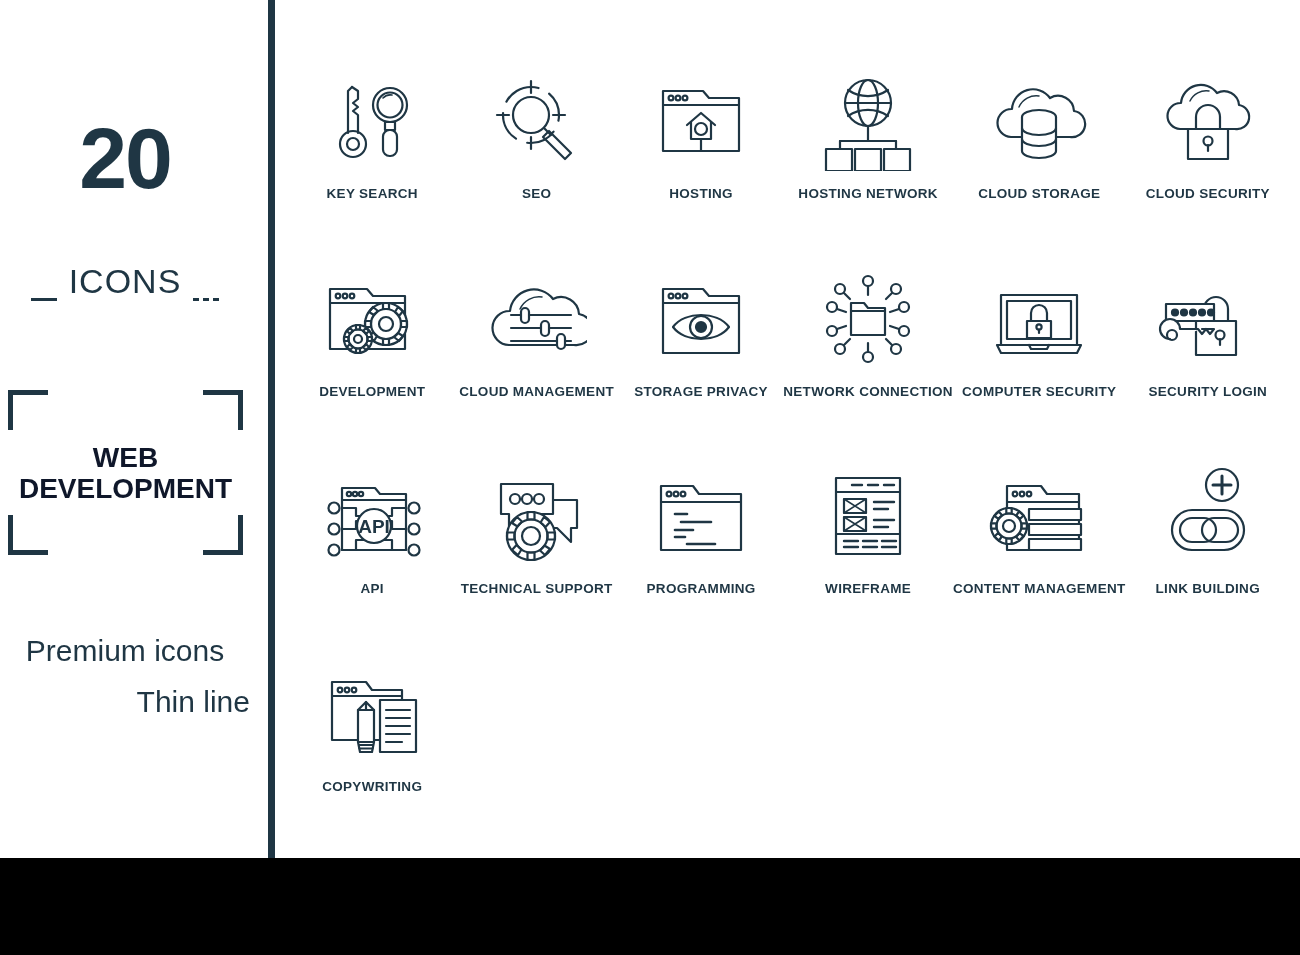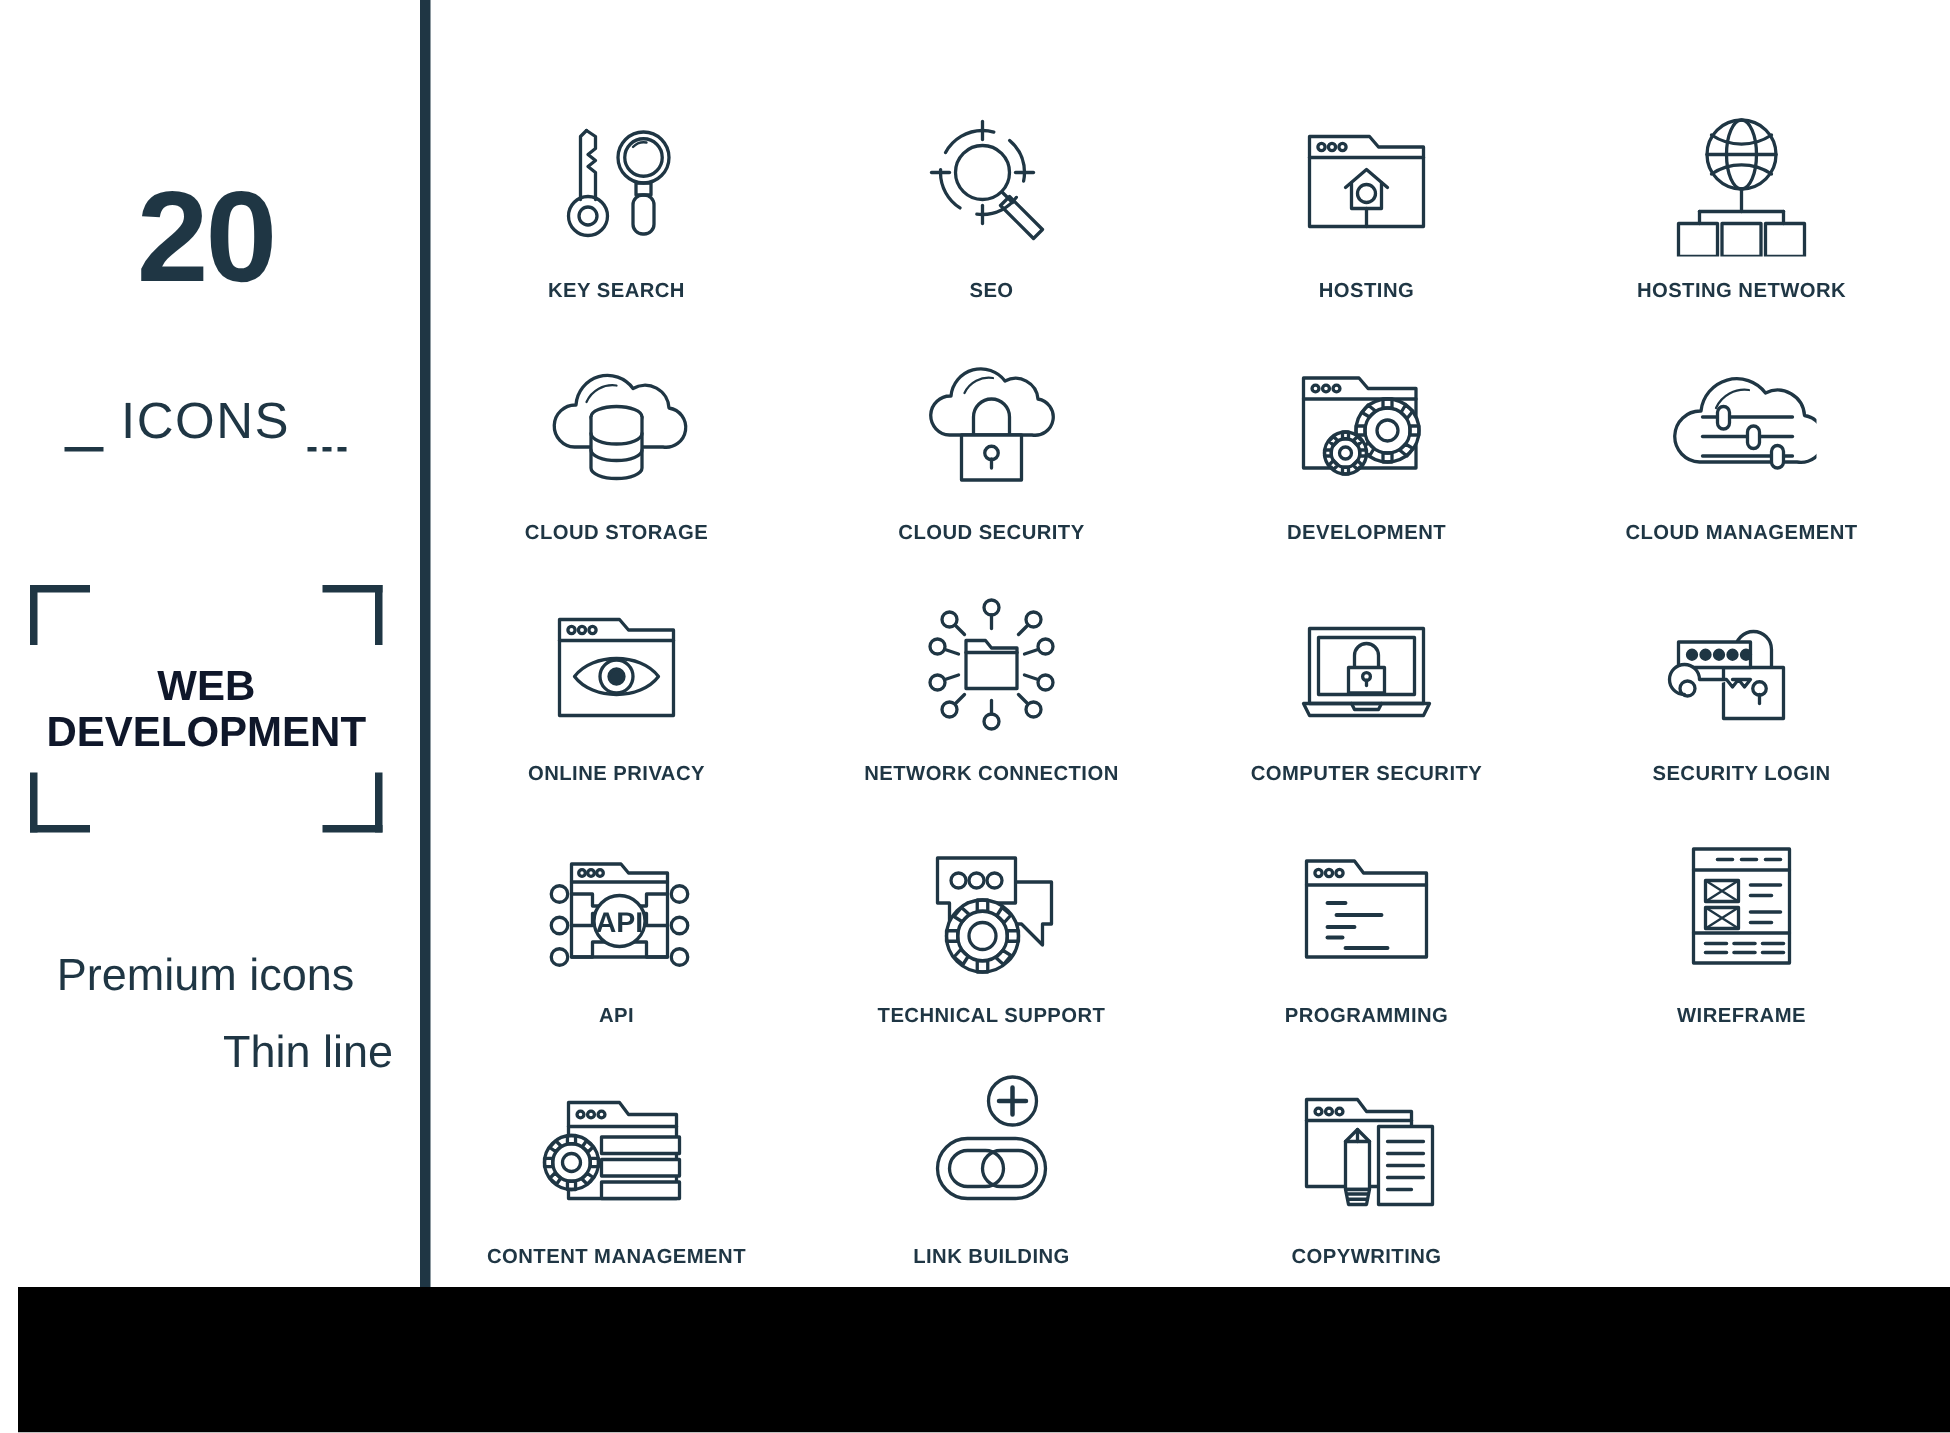--- a/index.html
+++ b/index.html
@@ -8,21 +8,20 @@
     height: 955px;
     background: #ffffff;
     font-family: "Liberation Sans", sans-serif;
     overflow: hidden;
   }
   #page {
     position: relative;
     width: 1064px;
     height: 955px;
     background: #ffffff;
-    margin-left: 12px;
   }
 
   
   #left-panel {
     position: absolute;
     left: 0; top: 0;
     width: 268px;
     height: 858px;
     background: #ffffff;
   }
@@ -111,25 +110,25 @@
     width: 250px;
     text-align: right;
     font-size: 30px;
     color: #1f3644;
     font-weight: normal;
   }
 
   
   #grid {
     position: absolute;
-    left: 274px; top: 40px;
+    left: 290px; top: 40px;
     width: 1000px;
     height: 790px;
     display: grid;
-    grid-template-columns: repeat(4, 1fr);
+    grid-template-columns: repeat(6, 1fr);
     grid-template-rows: repeat(4, 1fr);
   }
   .cell {
     display: flex;
     flex-direction: column;
     align-items: center;
     justify-content: flex-start;
     padding-top: 22px;
   }
   .glyph {
@@ -337,21 +336,21 @@
           <path d="M12 20 L52 20 L58 27 L88 27 L88 84 L12 84 Z"></path>
           <path d="M12 34 L88 34"></path>
           <circle cx="20" cy="27" r="2.4"></circle>
           <circle cx="27" cy="27" r="2.4"></circle>
           <circle cx="34" cy="27" r="2.4"></circle>
           <path d="M22 58 C34 42, 66 42, 78 58 C66 74, 34 74, 22 58 Z"></path>
           <circle cx="50" cy="58" r="11"></circle>
           <circle cx="50" cy="58" r="5" fill="#1f3644"></circle>
         </svg>
       </div>
-      <div class="caption">ONLINE PRIVACY</div>
+      <div class="caption">STORAGE PRIVACY</div>
     </div>
 
     <div class="cell">
       <div class="glyph">
         <svg width="100" height="100" viewBox="0 0 100 100" fill="none" stroke="#1f3644" stroke-width="2.2" stroke-linecap="round" stroke-linejoin="round">
           <path d="M33 34 L46 34 L50 39 L67 39 L67 66 L33 66 Z" fill="#ffffff"></path>
           <path d="M33 42 L67 42"></path>
           <circle cx="50" cy="12" r="5"></circle>
             <path d="M50 17 L50 26"></path>
           <circle cx="50" cy="88" r="5"></circle>

